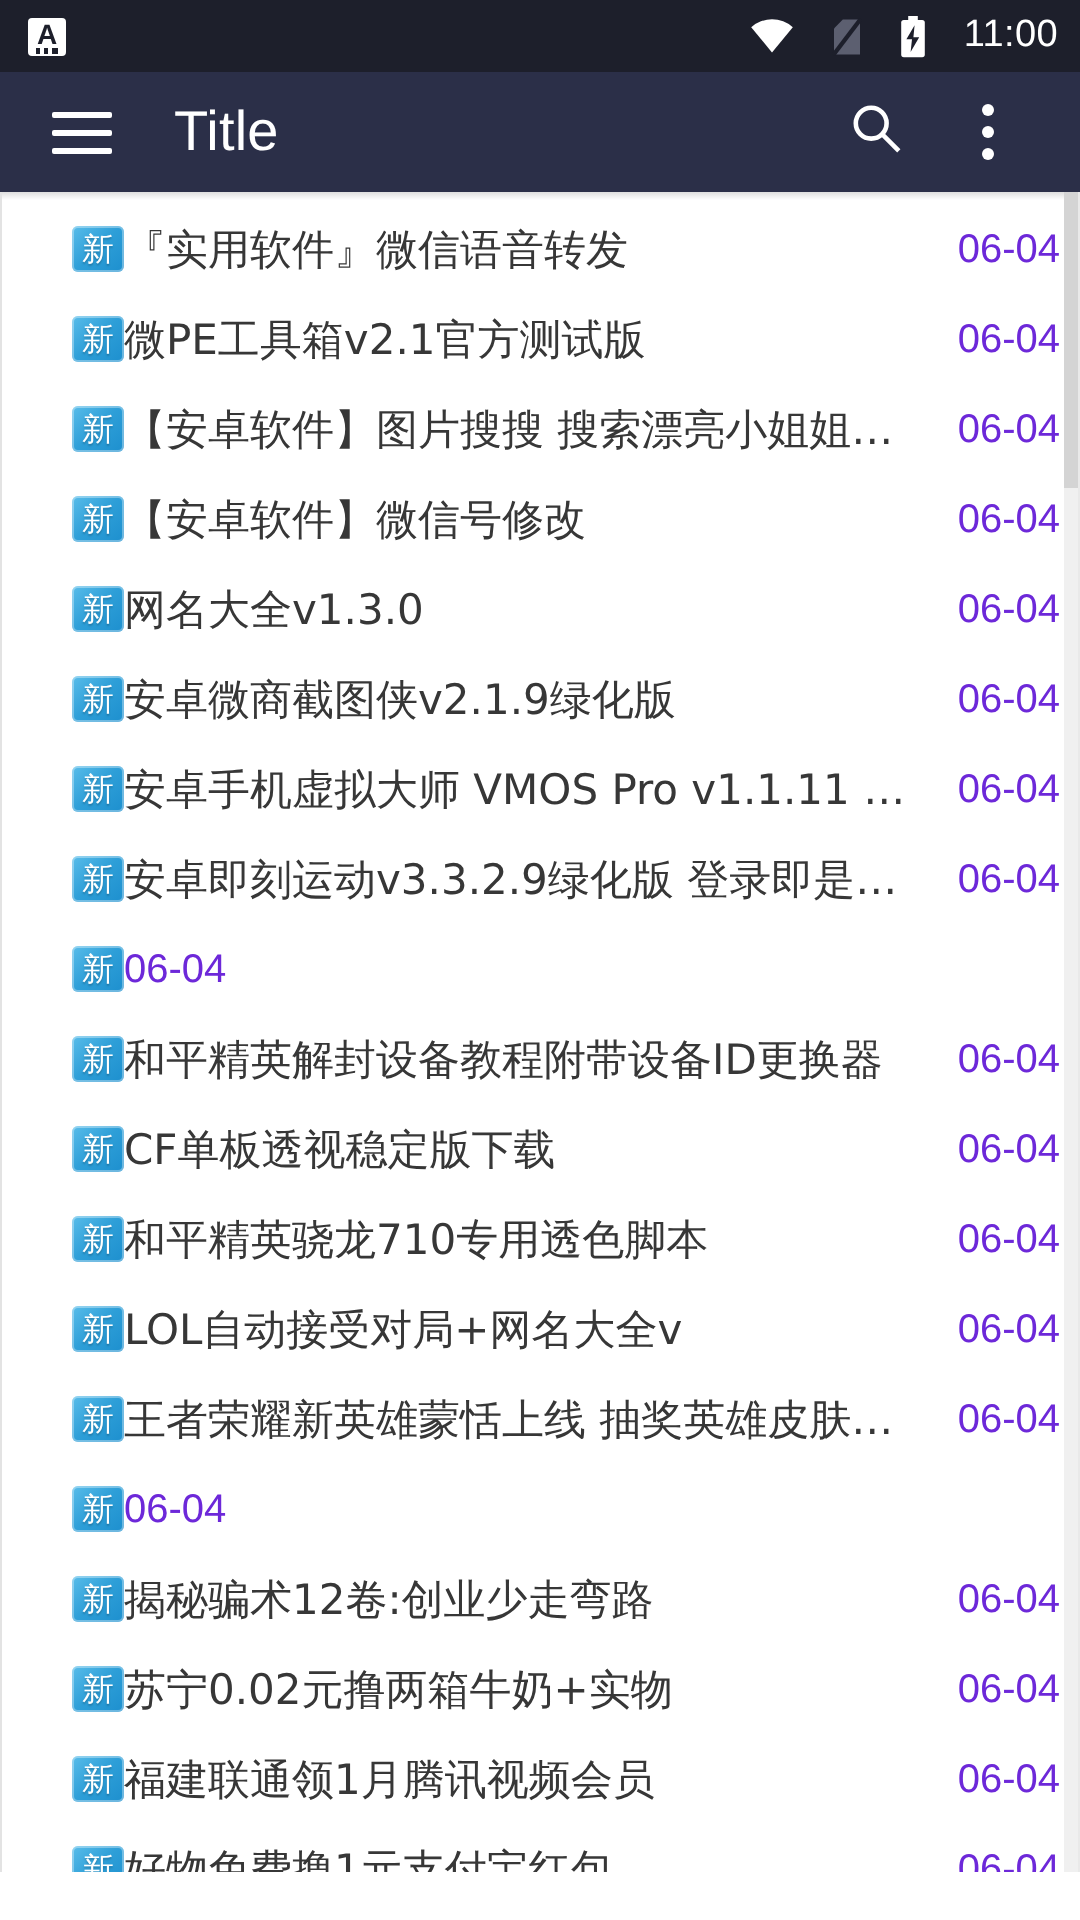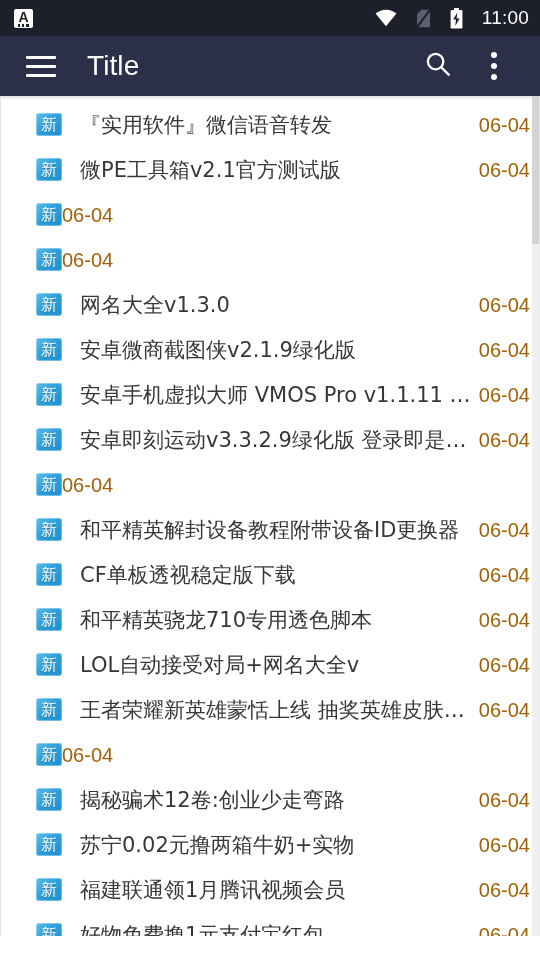--- a/index.html
+++ b/index.html
@@ -183,33 +183,32 @@
     color: #ffffff;
     font-size: 16px;
     line-height: 23px;
     text-align: center;
     font-family: "DejaVu Sans", "Liberation Sans", sans-serif;
     text-shadow: 0 1px 1px rgba(0,0,0,0.22);
     overflow: hidden;
   }
   .row-title {
     flex: 1 1 auto;
-    margin-left: 18px;
     margin-right: 6px;
     color: #373737;
     font-size: 21px;
     line-height: 26px;
     white-space: nowrap;
     overflow: hidden;
     text-overflow: ellipsis;
     font-family: "DejaVu Sans", "Liberation Sans", sans-serif;
   }
   .row-date {
     flex: 0 0 auto;
-    color: #a16207;
+    color: #6d28d9;
     font-size: 20px;
     line-height: 24px;
     font-family: "Liberation Sans", sans-serif;
     white-space: nowrap;
     text-align: center;
   }
 
   
   #scroll-track {
     position: absolute;
@@ -299,24 +298,26 @@
         <span class="row-title">『实用软件』微信语音转发</span>
         <span class="row-date">06-04</span>
       </div>
       <div class="row">
         <span class="badge-new">新</span>
         <span class="row-title">微PE工具箱v2.1官方测试版</span>
         <span class="row-date">06-04</span>
       </div>
       <div class="row">
         <span class="badge-new">新</span>
-        <span class="row-date">06-04</span>
-      </div>
-      <div class="row">
-        <span class="badge-new">新</span>
+        <span class="row-title">【安卓软件】图片搜搜 搜索漂亮小姐姐…</span>
+        <span class="row-date">06-04</span>
+      </div>
+      <div class="row">
+        <span class="badge-new">新</span>
+        <span class="row-title">【安卓软件】微信号修改</span>
         <span class="row-date">06-04</span>
       </div>
       <div class="row">
         <span class="badge-new">新</span>
         <span class="row-title">网名大全v1.3.0</span>
         <span class="row-date">06-04</span>
       </div>
       <div class="row">
         <span class="badge-new">新</span>
         <span class="row-title">安卓微商截图侠v2.1.9绿化版</span>

